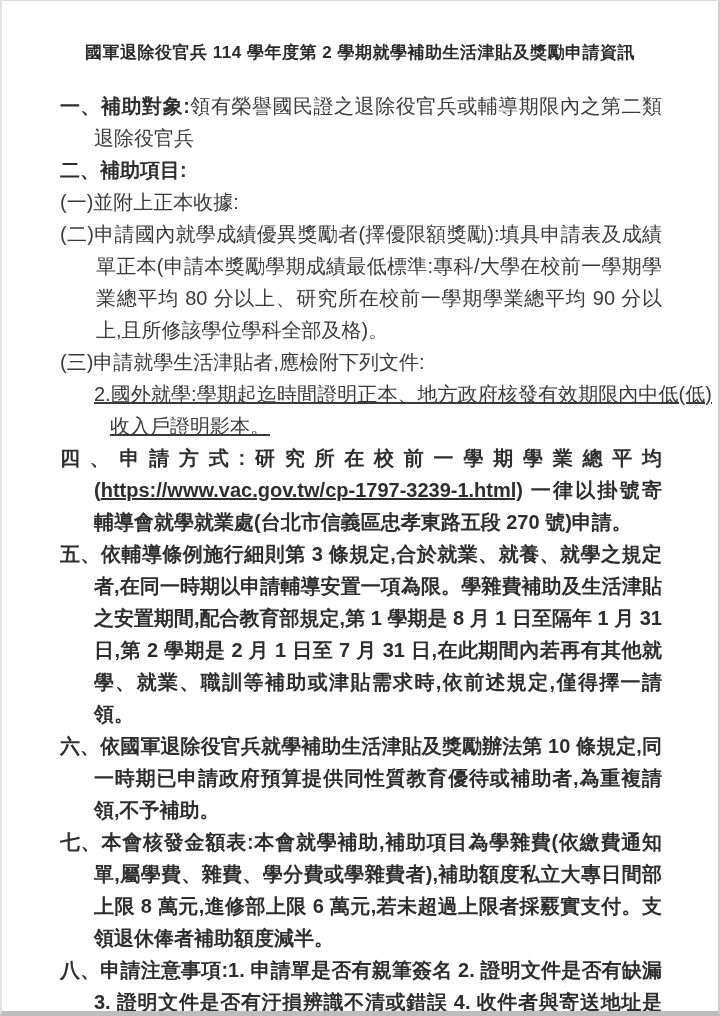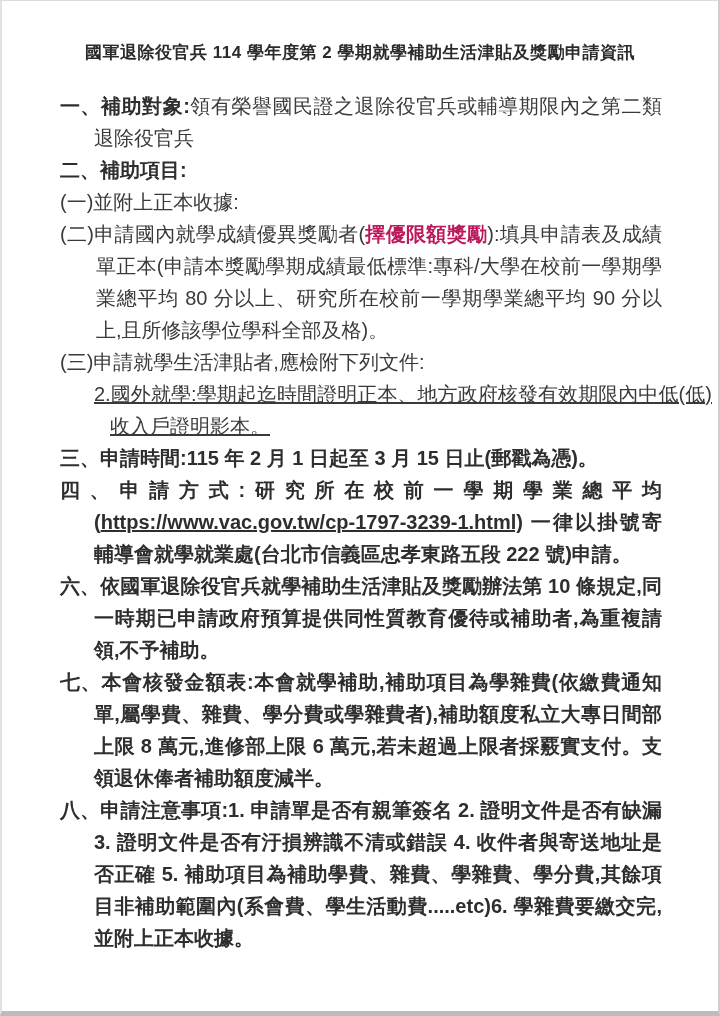--- a/index.html
+++ b/index.html
@@ -47,22 +47,22 @@
 </style>
 </head>
 <body>
 
 <div class="page">
   <div class="title">國軍退除役官兵 114 學年度第 2 學期就學補助生活津貼及獎勵申請資訊</div>
   <div class="content" id="doc-body">
       <div class="line sec"><span class="b">一、補助對象:</span><span class="">領有榮譽國民證之退除役官兵或輔導期限內之第二類退除役官兵</span></div>
       <div class="line sec"><span class="b">二、補助項目:</span></div>
       <div class="line item"><span class="">(一)並附上正本收據:</span></div>
-      <div class="line item"><span class="">(二)申請國內就學成績優異獎勵者(</span><span class="blue" style="color: #be185d; font-weight: bold;">擇優限額獎勵</span><span class="">):填具申請表及成績單正本(申請本獎勵學期成績最低標準:專科/大學在校前一學期學業總平均 80 分以上、研究所在校前一學期學業總平均 90 分以上,且所修該學位學科全部及格)。</span></div>
+      <div class="line item"><span class="">(二)申請國內就學成績優異獎勵者(</span><span class="blue" style="color: #404040;">擇優限額獎勵</span><span class="">):填具申請表及成績單正本(申請本獎勵學期成績最低標準:專科/大學在校前一學期學業總平均 80 分以上、研究所在校前一學期學業總平均 90 分以上,且所修該學位學科全部及格)。</span></div>
       <div class="line item"><span class="">(三)申請就學生活津貼者,應檢附下列文件:</span></div>
       <div class="line sub wide"><span class="">2.國外就學:學期起迄時間證明正本、地方政府核發有效期限內中低(低)收入戶證明影本。</span></div>
-      <div class="line sec"><span class="b">三、申請時間:115 年 2 月 1 日起至 3 月 15 日止(郵戳為憑)。</span></div>
-      <div class="line sec"><span class="b">四、申請方式:研究所在校前一學期學業總平均(</span><span class="b u">https://www.vac.gov.tw/cp-1797-3239-1.html)</span><span class="b"> 一律以掛號寄輔導會就學就業處(台北市信義區忠孝東路五段 222 號)申請。</span></div>
+      <div class="line sec"><span class="b">四、申請方式:研究所在校前一學期學業總平均(</span><span class="b u">https://www.vac.gov.tw/cp-1797-3239-1.html)</span><span class="b"> 一律以掛號寄輔導會就學就業處(台北市信義區忠孝東路五段 270 號)申請。</span></div>
+      <div class="line sec"><span class="b">五、依輔導條例施行細則第 3 條規定,合於就業、就養、就學之規定者,在同一時期以申請輔導安置一項為限。學雜費補助及生活津貼之安置期間,配合教育部規定,第 1 學期是 8 月 1 日至隔年 1 月 31 日,第 2 學期是 2 月 1 日至 7 月 31 日,在此期間內若再有其他就學、就業、職訓等補助或津貼需求時,依前述規定,僅得擇一請領。</span></div>
       <div class="line sec"><span class="b">六、依國軍退除役官兵就學補助生活津貼及獎勵辦法第 10 條規定,同一時期已申請政府預算提供同性質教育優待或補助者,為重複請領,不予補助。</span></div>
       <div class="line sec"><span class="b">七、本會核發金額表:本會就學補助,補助項目為學雜費(依繳費通知單,屬學費、雜費、學分費或學雜費者),補助額度私立大專日間部上限 8 萬元,進修部上限 6 萬元,若未超過上限者採覈實支付。支領退休俸者補助額度減半。</span></div>
       <div class="line sec"><span class="b">八、申請注意事項:1. 申請單是否有親筆簽名  2. 證明文件是否有缺漏  3. 證明文件是否有汙損辨識不清或錯誤  4. 收件者與寄送地址是否正確  5. 補助項目為補助學費、雜費、學雜費、學分費,其餘項目非補助範圍內(系會費、學生活動費.....etc)6. 學雜費要繳交完,並附上正本收據。</span></div>
     </div>
 </div>
 
 </body></html>

